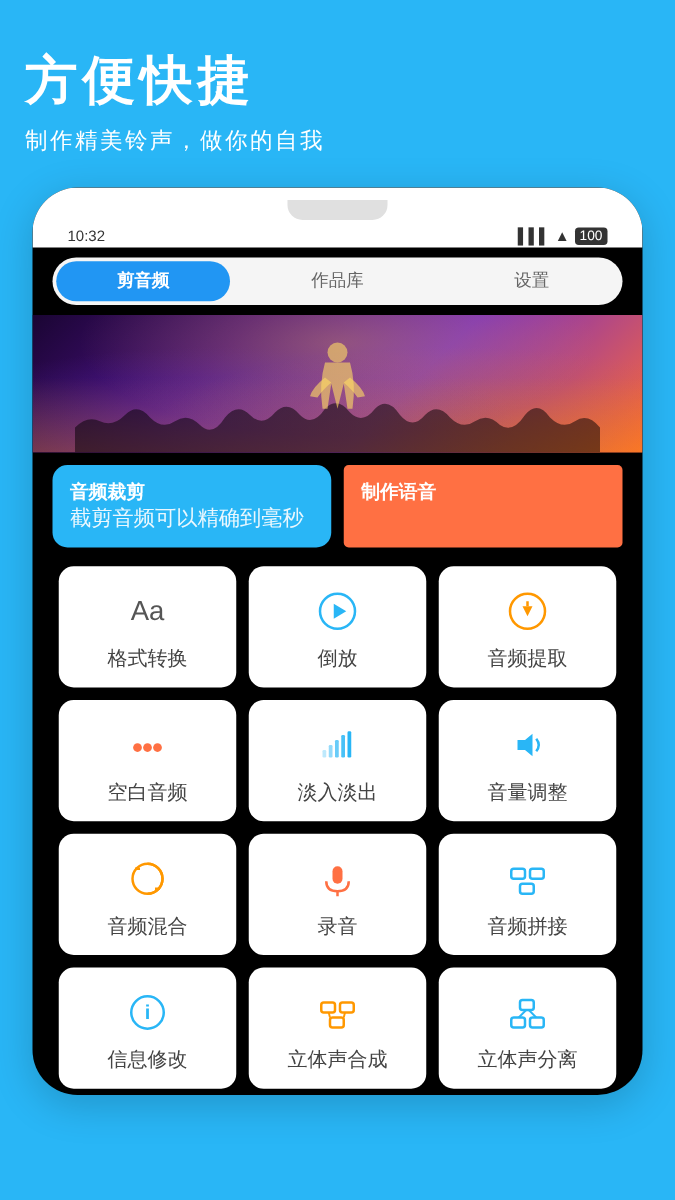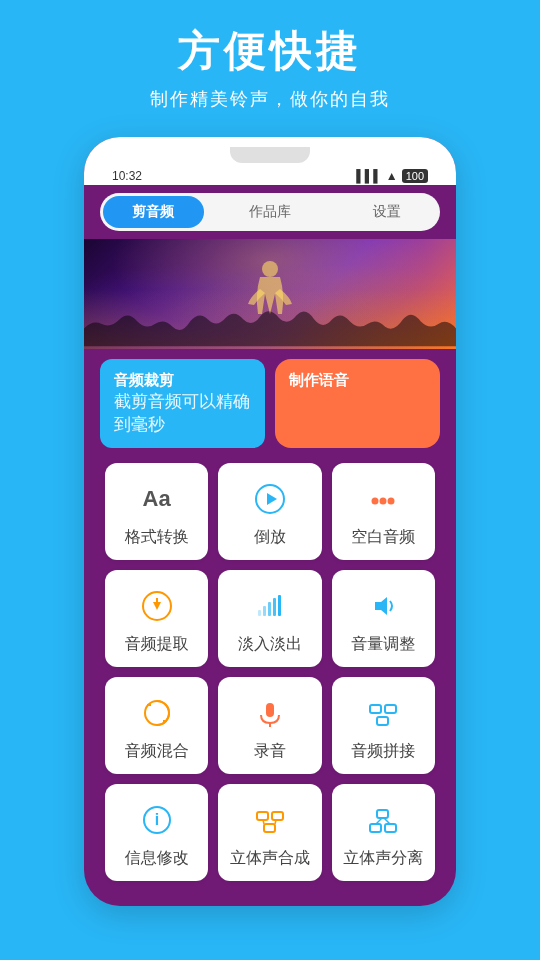--- a/index.html
+++ b/index.html
@@ -10,45 +10,43 @@
       font-family: 'PingFang SC', 'Microsoft YaHei', sans-serif;
       overflow: hidden;
       display: flex;
       flex-direction: column;
       align-items: center;
     }
 
     
     .header {
       width: 100%;
-      text-align: center;
-      padding: 23px 20px 16px;
+      padding: 36px 20px 16px;
     }
     .header-title {
       font-size: 42px;
       font-weight: 700;
       color: #fff;
       letter-spacing: 4px;
     }
     .header-subtitle {
       font-size: 18px;
       color: #fff;
       margin-top: 8px;
       letter-spacing: 2px;
     }
 
     
     .phone {
-      width: 372px;
-      background: #701a75;
+      width: 488px;
+      background: #000000;
       border-radius: 36px;
       box-shadow: 0 8px 32px rgba(0,0,0,0.18);
       overflow: hidden;
       margin-top: 10px;
-      padding-bottom: 20px;
     }
 
     
     .phone-top {
       background: #fff;
       padding: 10px 20px 0;
       display: flex;
       flex-direction: column;
       align-items: center;
     }
@@ -137,21 +135,21 @@
     .card-blue {
       flex: 1;
       background: #29b6f6;
       border-radius: 12px;
       padding: 12px 14px;
       color: #fff;
     }
     .card-orange {
       flex: 1;
       background: #ff7043;
-      border-radius: 16px;
+      border-radius: 4px;
       padding: 12px 14px;
       color: #fff;
     }
     .card-title {
       font-size: 15px;
       font-weight: 700;
       margin-bottom: 0;
     }
     .card-desc {
       font-size: 17px;
@@ -241,54 +239,54 @@
       <div class="card-desc">截剪音频可以精确到毫秒</div>
     </div>
     <div class="card-orange">
       <div class="card-title">制作语音</div>
     </div>
   </div>
 
   <div class="grid">
 
     <div class="grid-item">
-      <div class="grid-icon" style="font-size:22px; font-weight:700; color:#555;">Aa</div>
+      <div class="grid-icon" style="font-size:22px; font-weight:400; color:#555;">Aa</div>
       <div class="grid-label">格式转换</div>
     </div>
 
     <div class="grid-item">
       <div class="grid-icon">
         <svg width="36" height="36" viewBox="0 0 36 36">
           <circle cx="18" cy="18" r="14" fill="none" stroke="#29b6f6" stroke-width="2"></circle>
           <polygon points="15,12 25,18 15,24" fill="#29b6f6"></polygon>
         </svg>
       </div>
       <div class="grid-label">倒放</div>
+    </div>
+
+    <div class="grid-item">
+      <div class="grid-icon">
+        <svg width="36" height="36" viewBox="0 0 36 36">
+          <circle cx="18" cy="18" r="14" fill="none" stroke="#ff9800" stroke-width="2"></circle>
+          <polygon points="14,14 22,14 18,22" fill="#ff9800"></polygon>
+          <line x1="18" y1="10" x2="18" y2="14" stroke="#ff9800" stroke-width="2"></line>
+        </svg>
+      </div>
+      <div class="grid-label">音频提取</div>
     </div>
 
     <div class="grid-item">
       <div class="grid-icon">
         <svg width="36" height="36" viewBox="0 0 36 36">
           <circle cx="10" cy="20" r="3.5" fill="#ff7043"></circle>
           <circle cx="18" cy="20" r="3.5" fill="#ff7043"></circle>
           <circle cx="26" cy="20" r="3.5" fill="#ff7043"></circle>
         </svg>
       </div>
       <div class="grid-label">空白音频</div>
-    </div>
-
-    <div class="grid-item">
-      <div class="grid-icon">
-        <svg width="36" height="36" viewBox="0 0 36 36">
-          <circle cx="18" cy="18" r="14" fill="none" stroke="#ff9800" stroke-width="2"></circle>
-          <polygon points="14,14 22,14 18,22" fill="#ff9800"></polygon>
-          <line x1="18" y1="10" x2="18" y2="14" stroke="#ff9800" stroke-width="2"></line>
-        </svg>
-      </div>
-      <div class="grid-label">音频提取</div>
     </div>
 
     <div class="grid-item">
       <div class="grid-icon">
         <svg width="36" height="36" viewBox="0 0 36 36">
           <rect x="6" y="22" width="3" height="6" rx="1" fill="#29b6f6" opacity="0.3"></rect>
           <rect x="11" y="18" width="3" height="10" rx="1" fill="#29b6f6" opacity="0.5"></rect>
           <rect x="16" y="14" width="3" height="14" rx="1" fill="#29b6f6" opacity="0.7"></rect>
           <rect x="21" y="10" width="3" height="18" rx="1" fill="#29b6f6" opacity="0.85"></rect>
           <rect x="26" y="7" width="3" height="21" rx="1" fill="#29b6f6"></rect>

